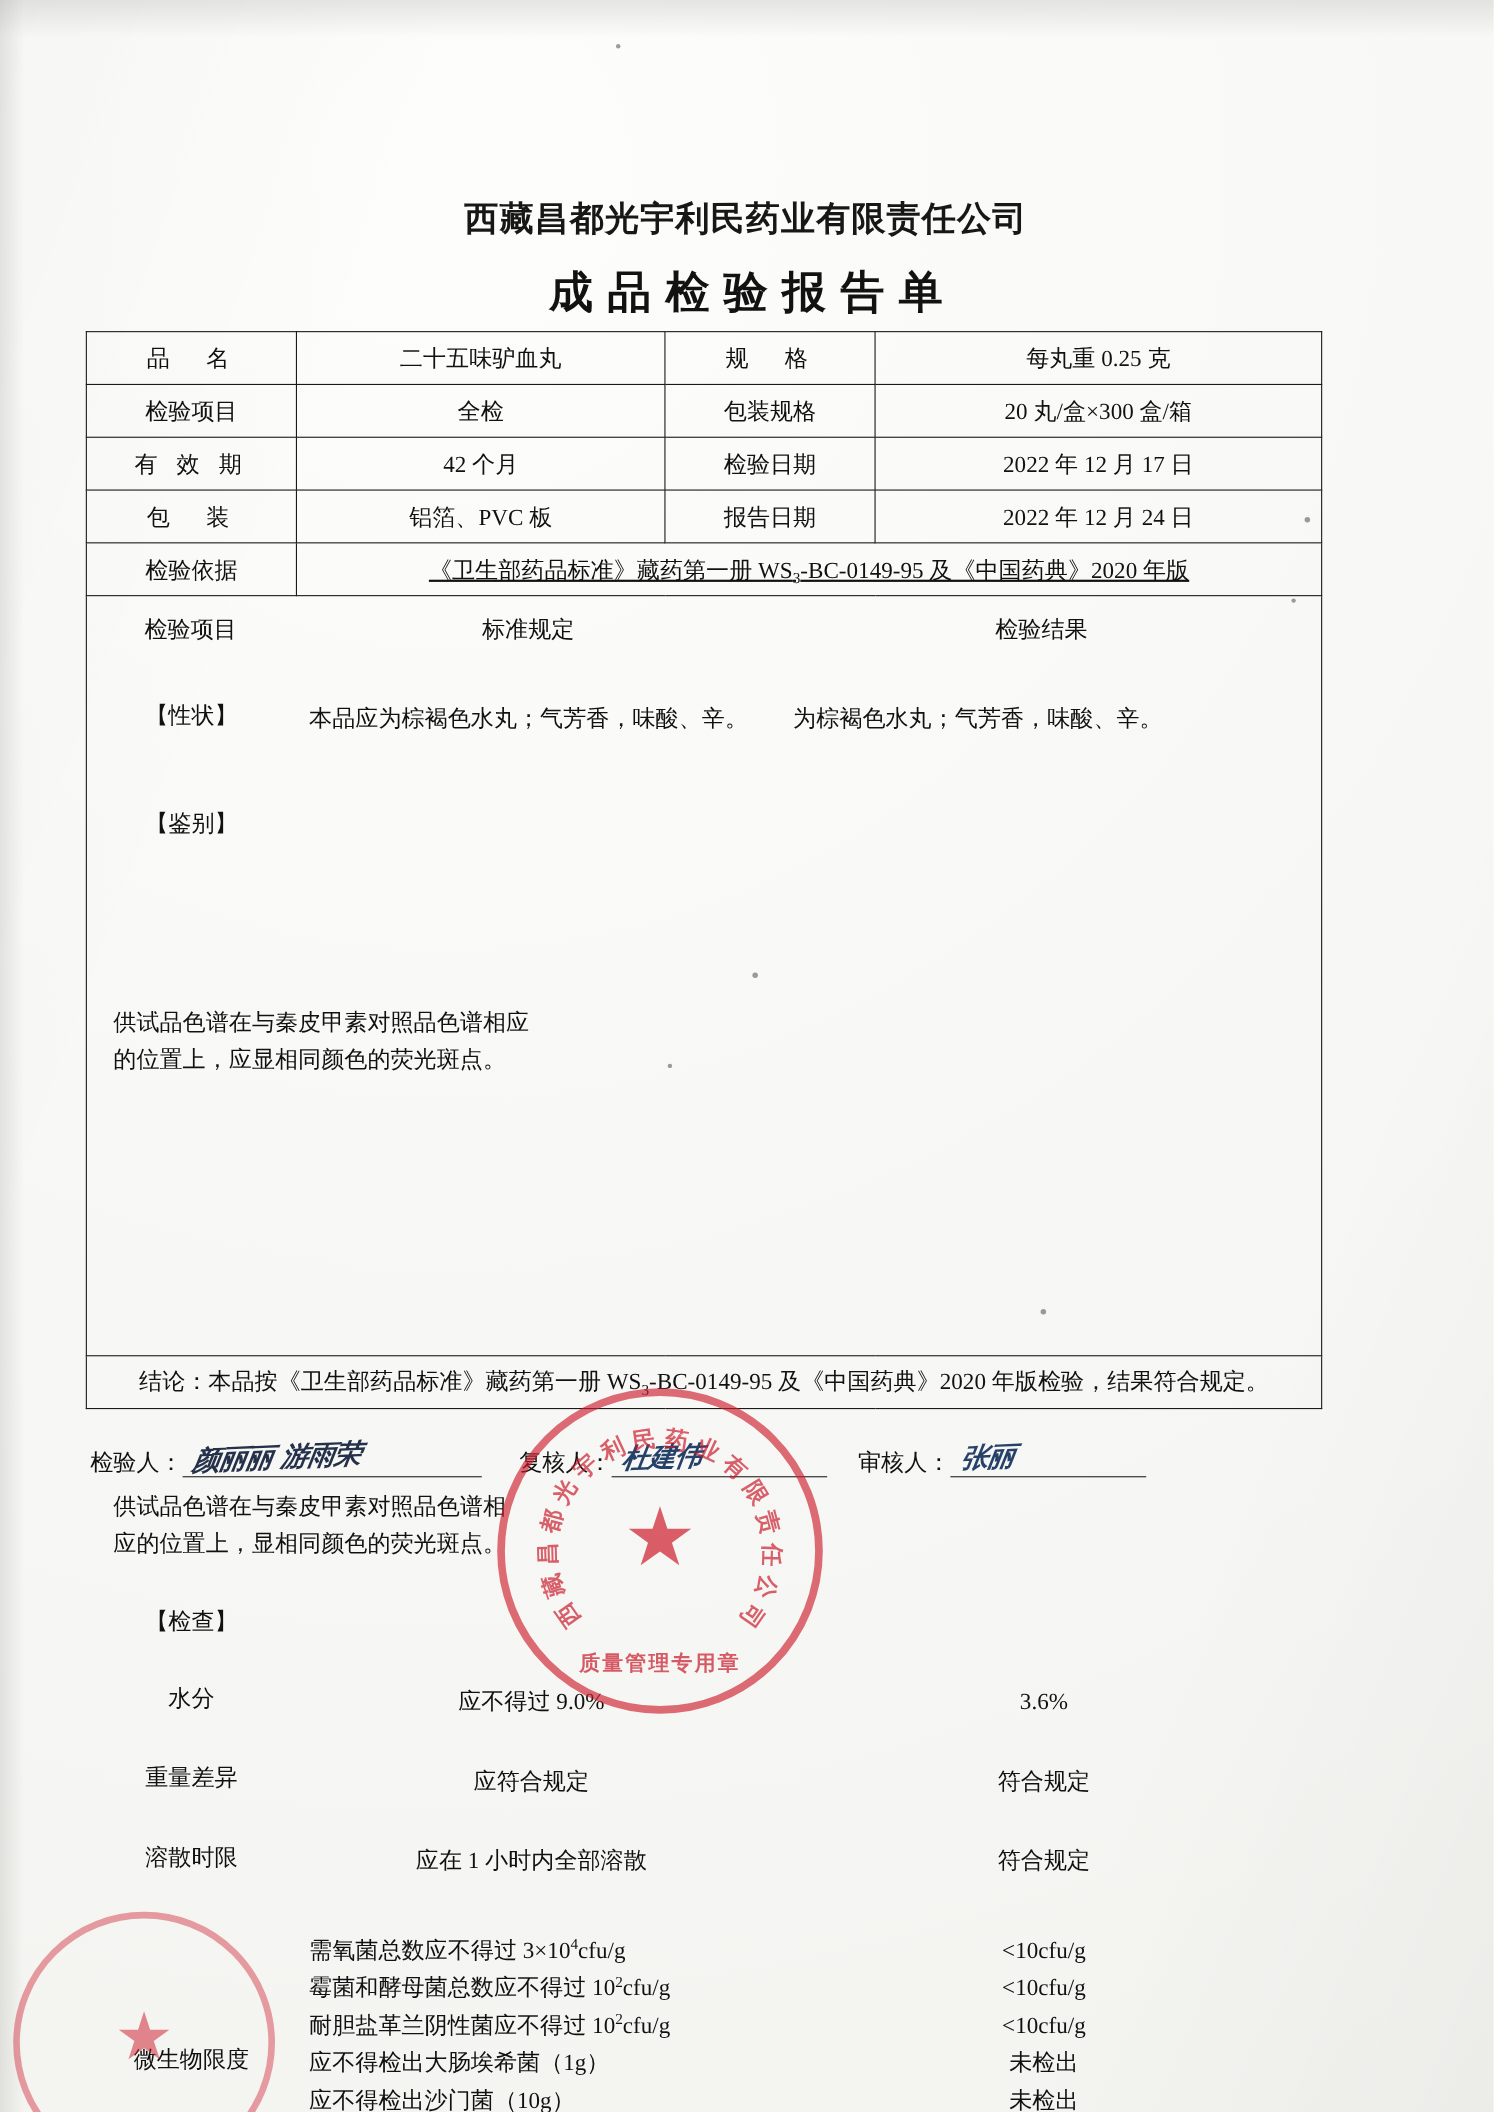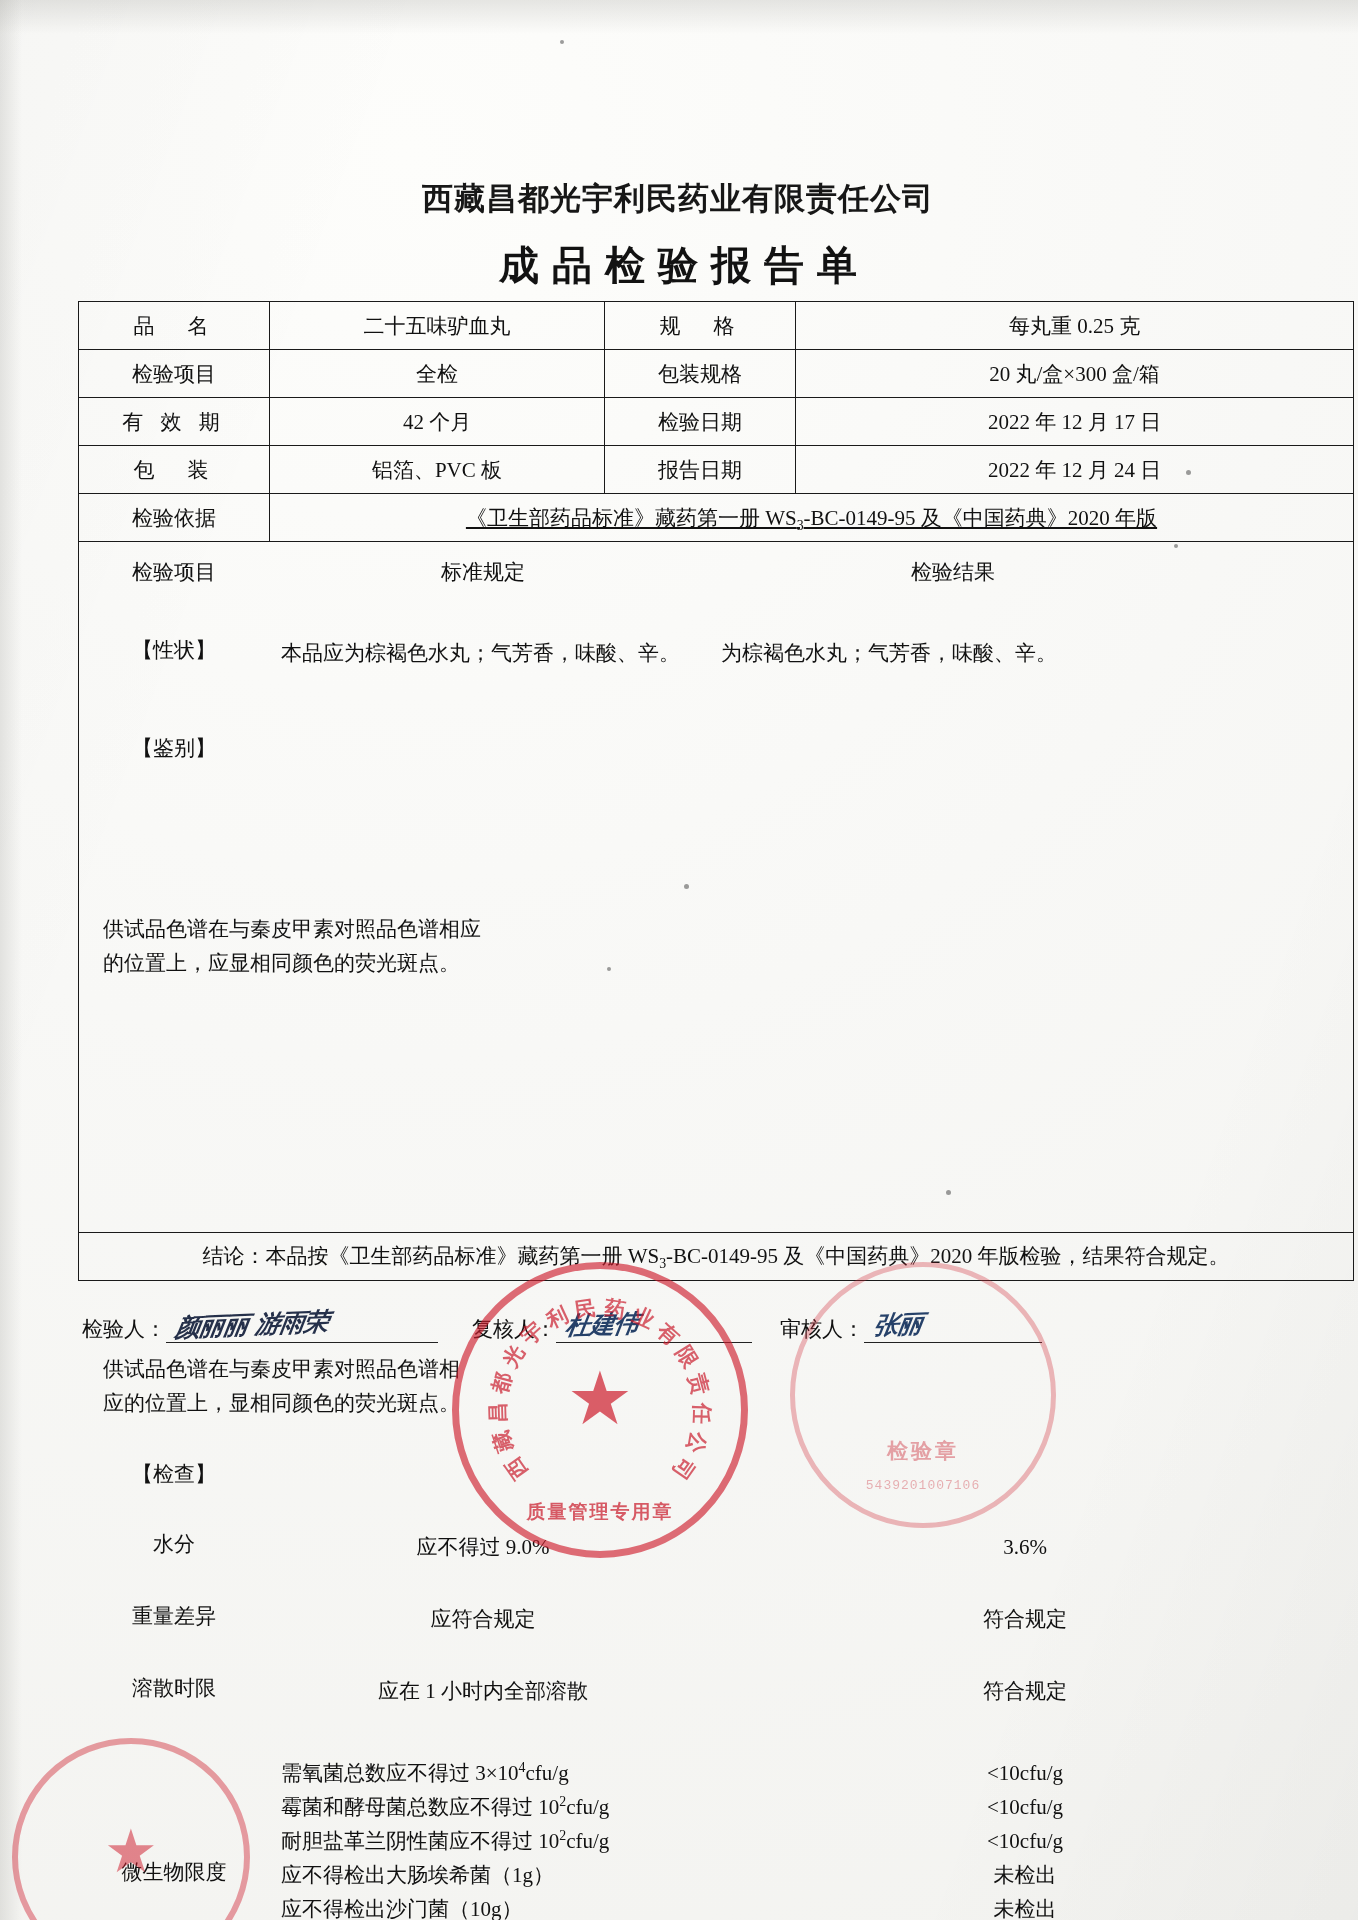--- a/index.html
+++ b/index.html
@@ -71,21 +71,21 @@
     margin-top: 22px;
     font-size: 21px;
     padding: 0 8px 0 4px;
   }
   .numbers-row .num-left,
   .numbers-row .num-right { white-space: nowrap; }
 
   
   table.report {
     border-collapse: collapse;
-    width: 1276px;
+    width: 1124px;
     margin-top: 8px;
     table-layout: fixed;
   }
   table.report td {
     border: 1.6px solid #1a1a1a;
     font-size: 21px;
     text-align: center;
     vertical-align: middle;
     padding: 0 6px;
     height: 47px;
@@ -490,22 +490,18 @@
         <span class="arc-char" style="font-size: 21px; transform: rotate(58.3333deg) translate(0px, -106px) rotate(0deg) translate(-10px, -10px);">限</span>
         <span class="arc-char" style="font-size: 21px; transform: rotate(75deg) translate(0px, -106px) rotate(0deg) translate(-10px, -10px);">责</span>
         <span class="arc-char" style="font-size: 21px; transform: rotate(91.6667deg) translate(0px, -106px) rotate(0deg) translate(-10px, -10px);">任</span>
         <span class="arc-char" style="font-size: 21px; transform: rotate(108.333deg) translate(0px, -106px) rotate(0deg) translate(-10px, -10px);">公</span>
         <span class="arc-char" style="font-size: 21px; transform: rotate(125deg) translate(0px, -106px) rotate(0deg) translate(-10px, -10px);">司</span>
       </div>
     <div class="star">★</div>
     <div class="stamp-bottom-text">质量管理专用章</div>
   </div>
 
-  <div class="stamp-oval">
-    <div class="ov-label">检验章</div>
-    <div class="ov-num">5439201007106</div>
-  </div>
 
   <div class="stamp-corner">
     <div class="star">★</div>
 
   </div>
 </div>
 
 </body></html>

